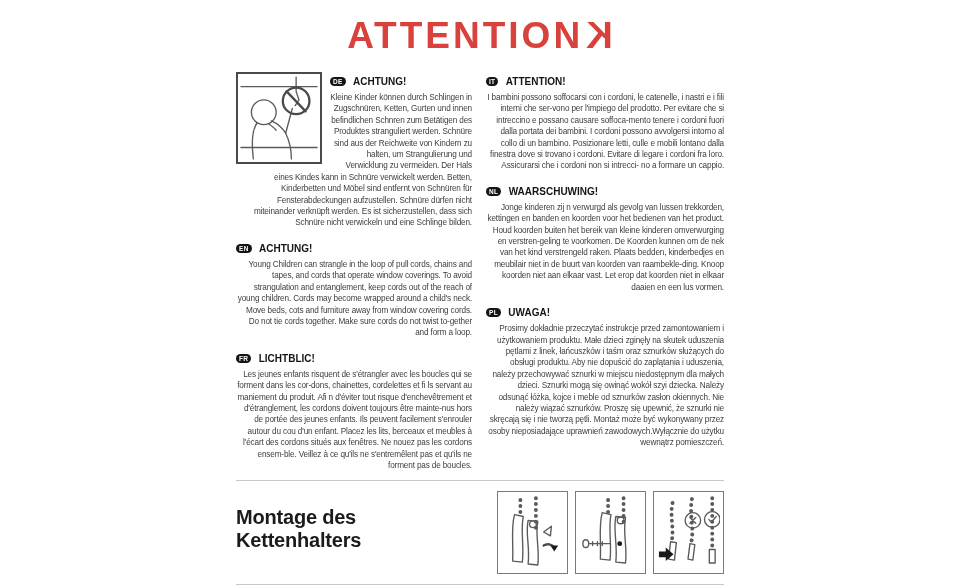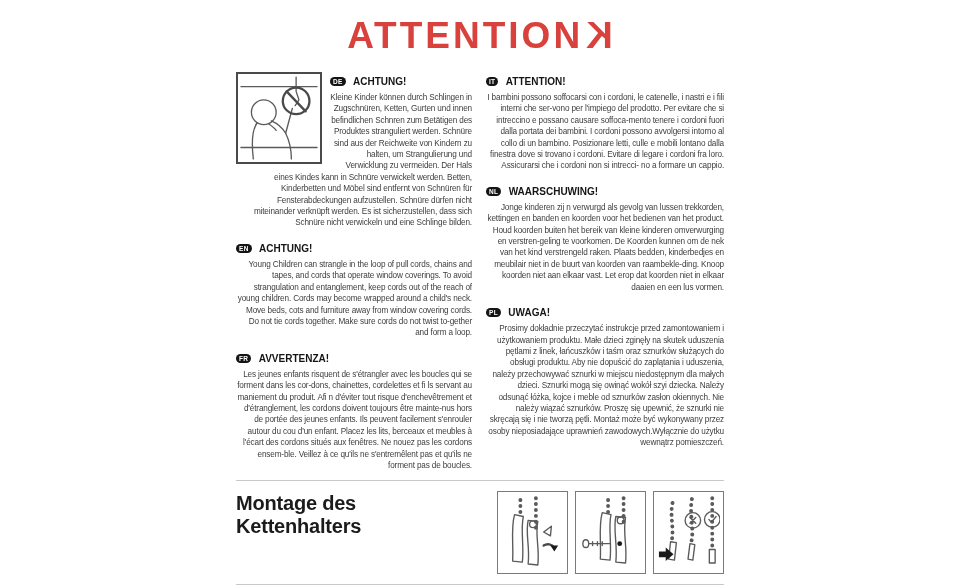--- a/index.html
+++ b/index.html
@@ -29,21 +29,21 @@
                   margin:1px 8px 3px 0; padding:2px; background:#fff; }
   .warn-img-box svg { width:100%; height:100%; }
 
   .drawing { stroke:#5a5a5a; fill:none; stroke-width:1.4; stroke-linecap:round; stroke-linejoin:round; }
   .drawing-bold { stroke:#4a4a4a; fill:none; stroke-width:2.4; stroke-linecap:round; }
   .beads { stroke:#5a5a5a; fill:none; stroke-width:4; stroke-linecap:round; stroke-dasharray:0.1 6; }
   .solidfill { fill:#1a1a1a; stroke:none; }
 
   
   .sep { border:none; border-top:1px solid #c9c9c9; }
-  .montage { display:flex; align-items:flex-start; padding:8px 0 10px 0;gap:25px; }
+  .montage { display:flex; align-items:center; padding:8px 0 10px 0;gap:25px; }
   .montage-text { width:252px; }
   .montage-title { font-size:20px; font-weight:bold; color:#1b1b1b; margin:3px 0 9px 0; letter-spacing:-0.2px; }
   .montage-body { font-size:8.2px; line-height:11.4px; letter-spacing:-0.15px; color:#3d3d3d; }
   .montage-figs { margin-left:auto; display:flex; gap:7px; padding-top:2px; }
   .fig-box { width:71px; height:83px; border:1px solid #7a7a7a; background:#fff; padding:3px; }
   .fig-box svg { width:100%; height:100%; }
 
   
   .footer { text-align:center; padding-top:6px; font-size:8.6px; line-height:12px; color:#4a4a4a; }
 </style>
@@ -92,21 +92,21 @@
           <div class="warn-header">
             <span class="lang-badge">EN</span>
             <span class="warn-title">ACHTUNG!</span>
           </div>
           <p class="warn-body">Young Children can strangle in the loop of pull cords, chains and tapes, and cords that operate window coverings. To avoid strangulation and entanglement, keep cords out of the reach of young children. Cords may become wrapped around a child's neck. Move beds, cots and furniture away from window covering cords. Do not tie cords together. Make sure cords do not twist to-gether and form a loop.</p>
         </div>
 
         <div class="warn-section">
           <div class="warn-header">
             <span class="lang-badge">FR</span>
-            <span class="warn-title">AVVERTENZA!</span>
+            <span class="warn-title">LICHTBLIC!</span>
           </div>
           <p class="warn-body">Les jeunes enfants risquent de s'étrangler avec les boucles qui se forment dans les cor-dons, chainettes, cordelettes et fi ls servant au maniement du produit. Afi n d'éviter tout risque d'enchevêtrement et d'étranglement, les cordons doivent toujours être mainte-nus hors de portée des jeunes enfants. Ils peuvent facilement s'enrouler autour du cou d'un enfant. Placez les lits, berceaux et meubles à l'écart des cordons situés aux fenêtres. Ne nouez pas les cordons ensem-ble. Veillez à ce qu'ils ne s'entremêlent pas et qu'ils ne forment pas de boucles.</p>
         </div>
       </div>
 
       <div class="col">
 
         <div class="warn-section">
           <div class="warn-header">
             <span class="lang-badge">IT</span>

